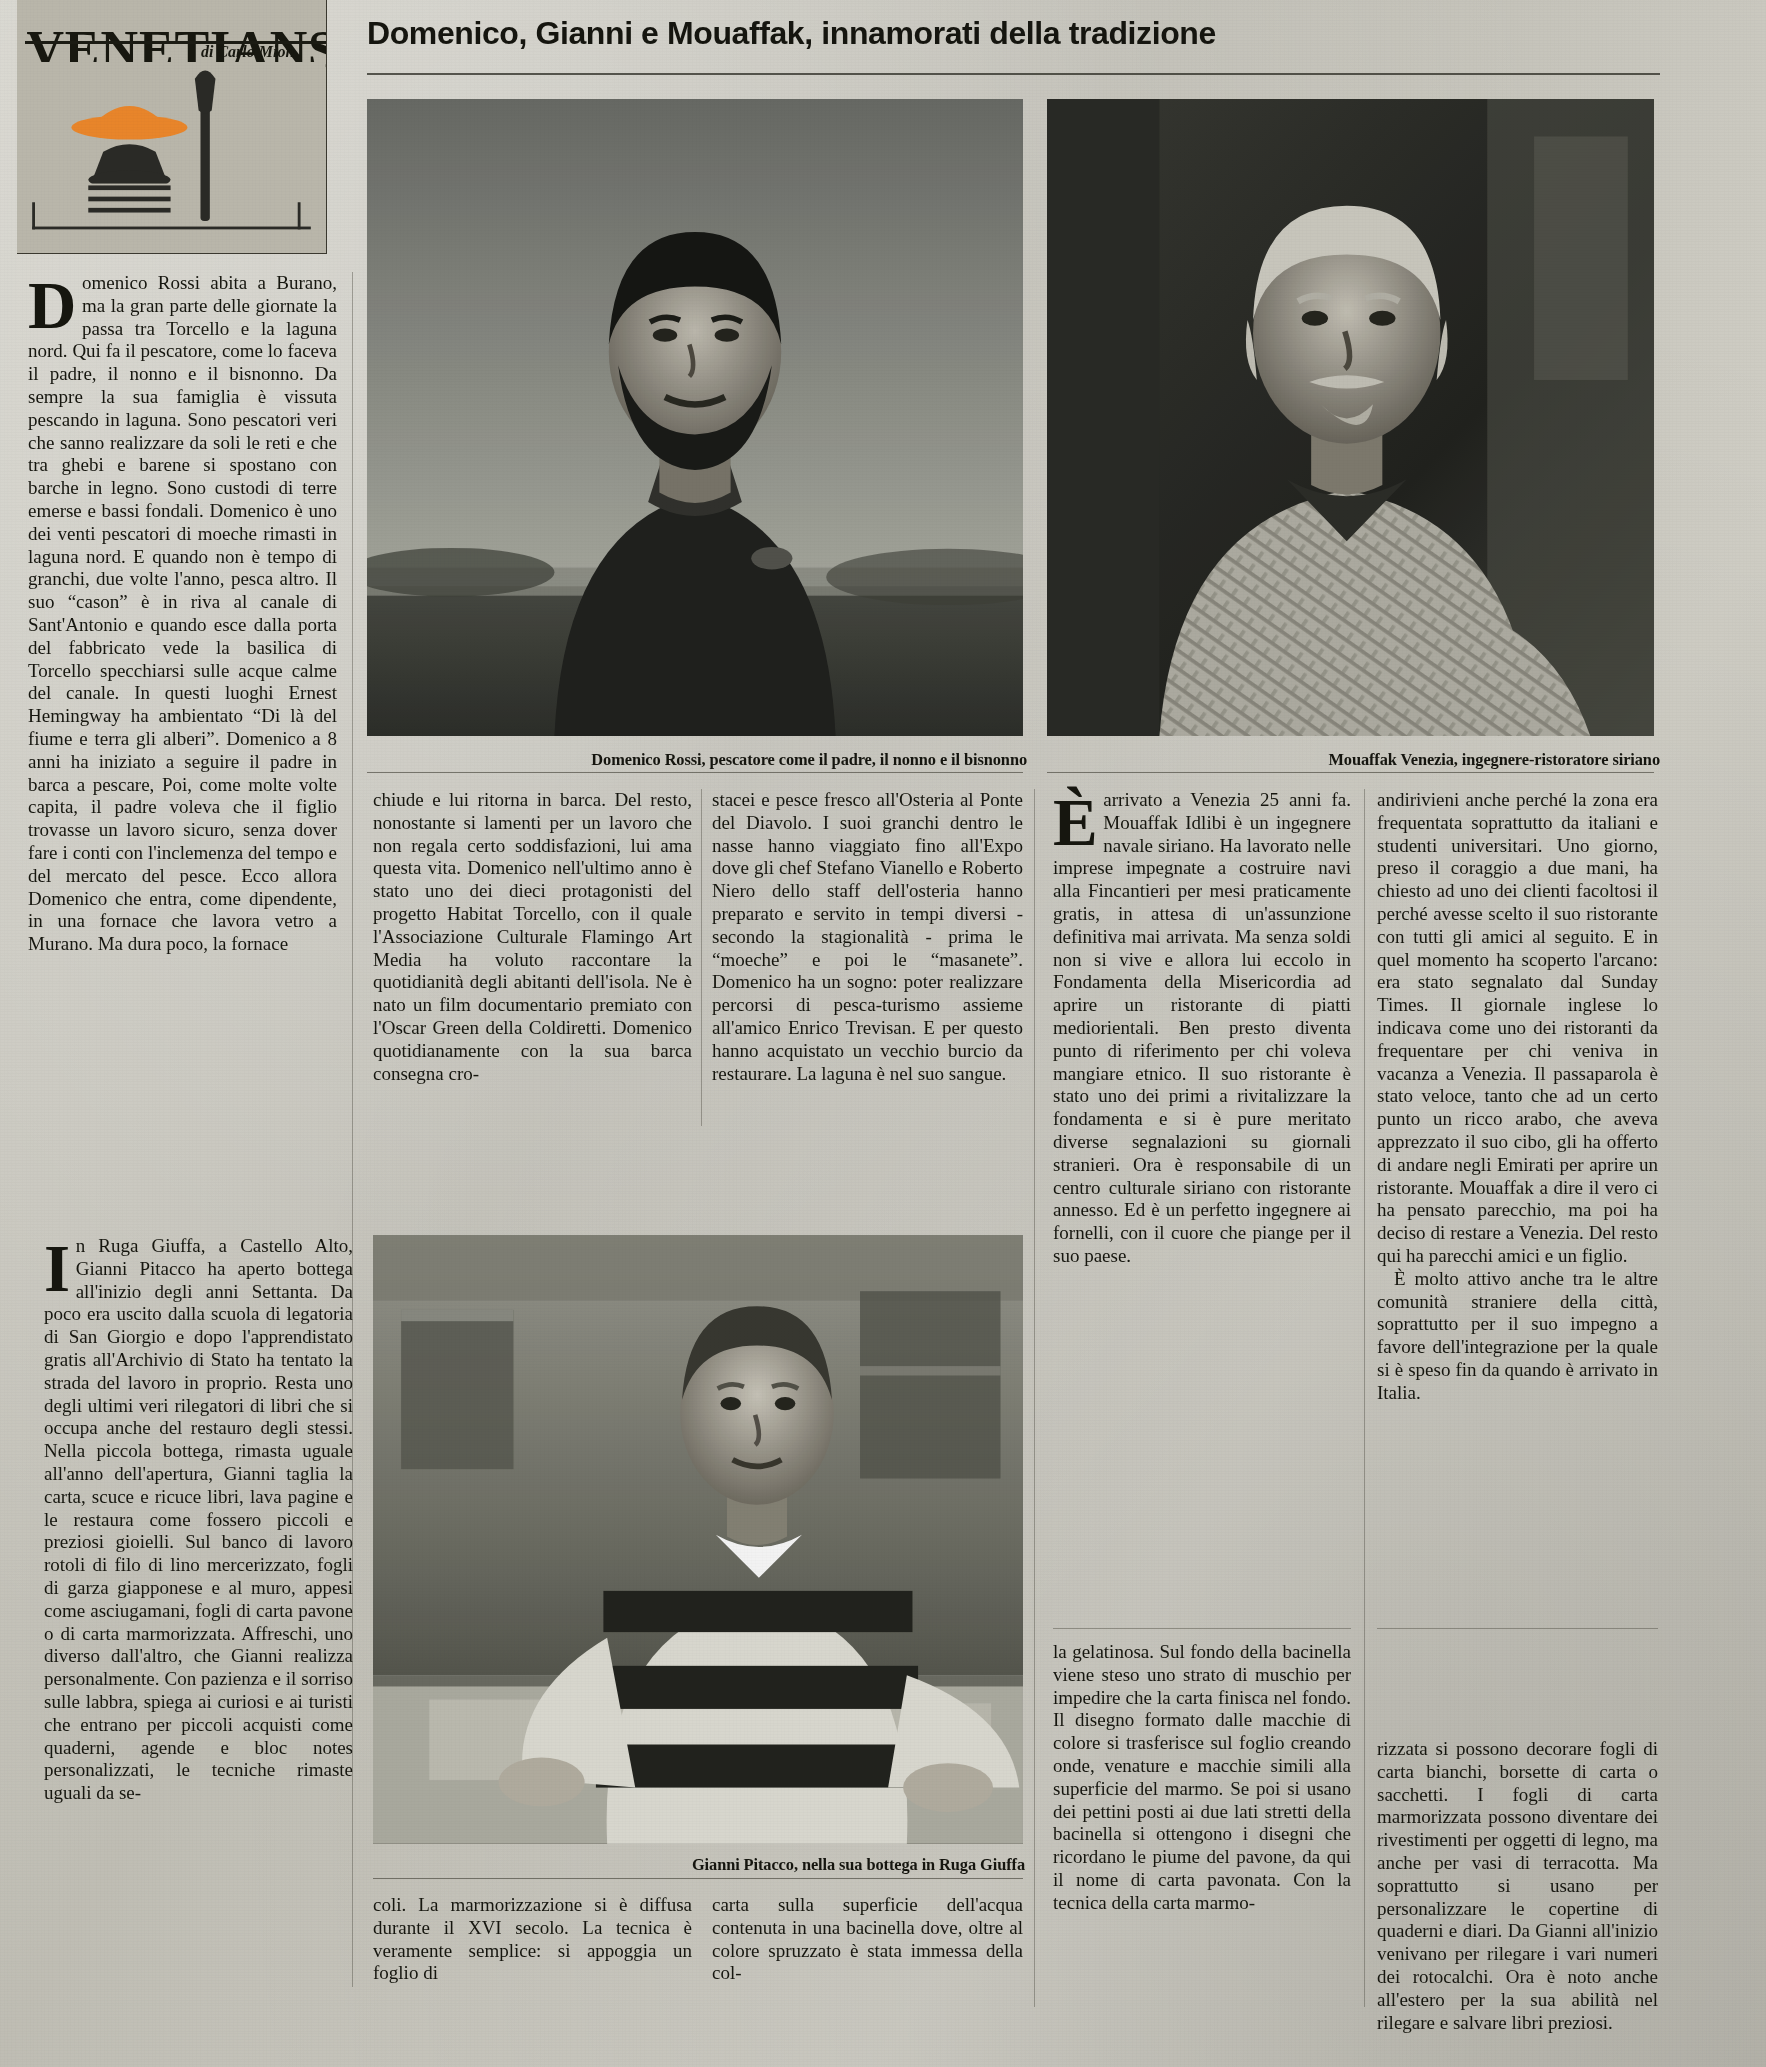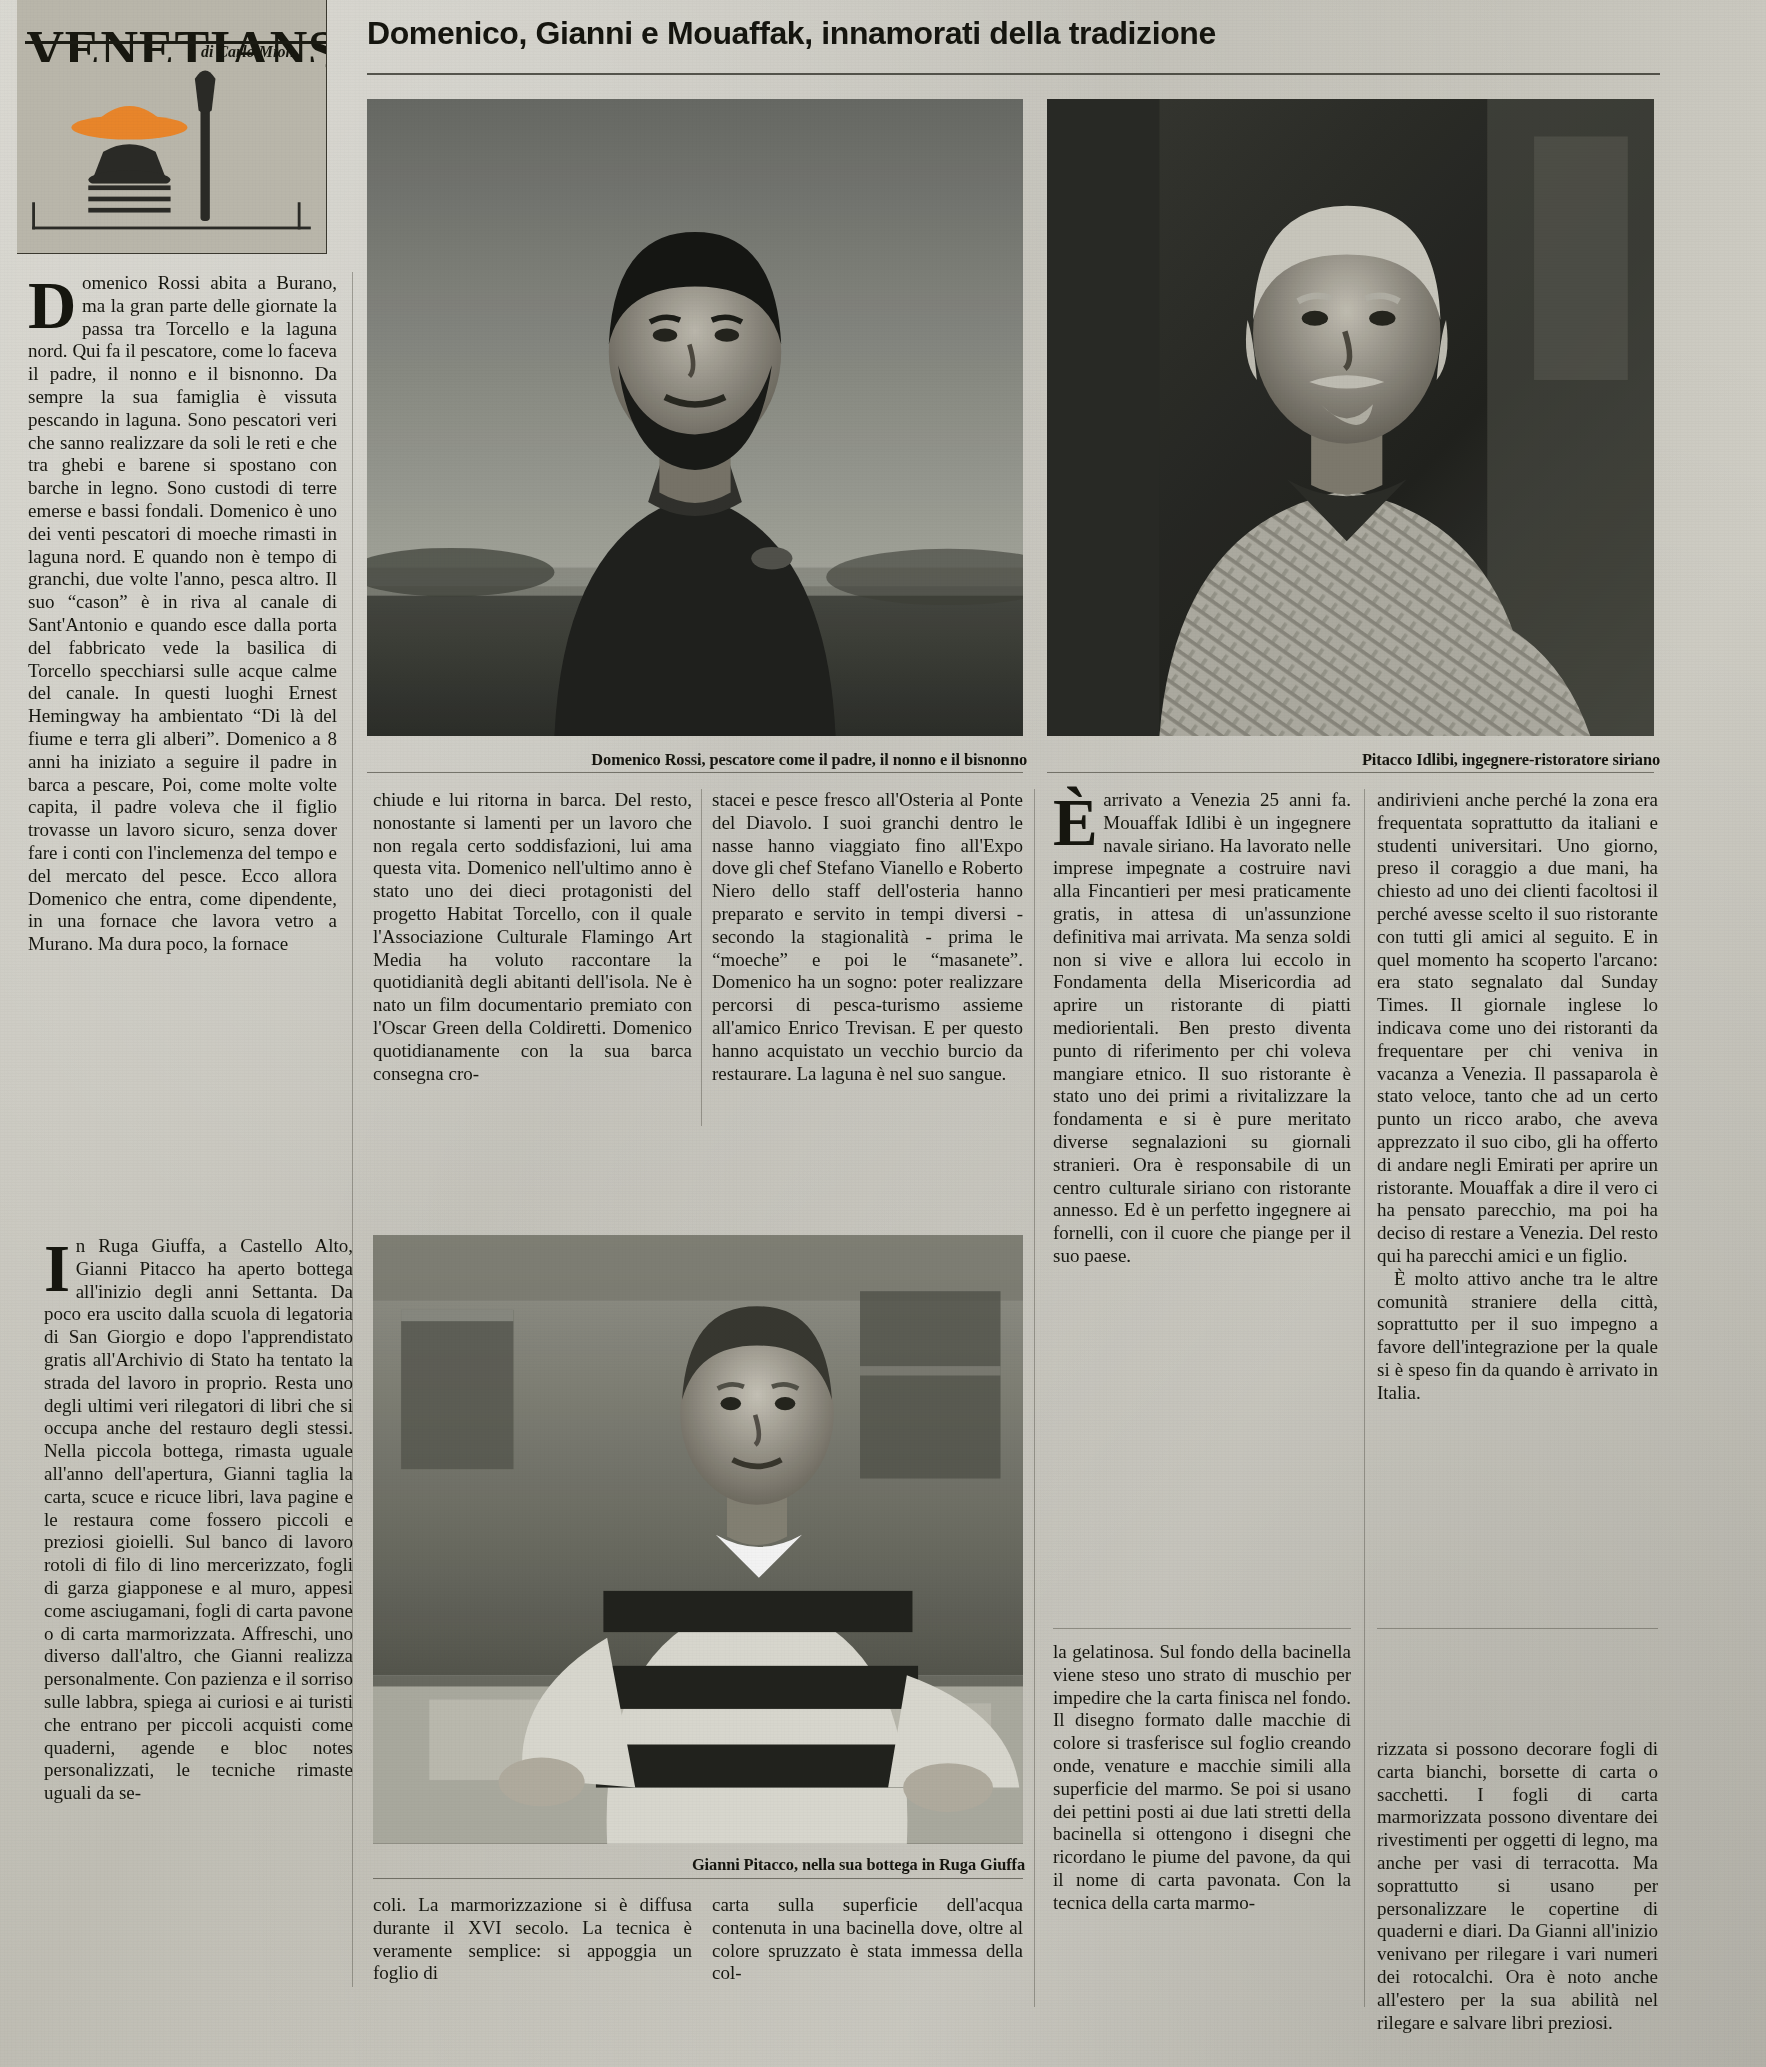--- a/index.html
+++ b/index.html
@@ -294,21 +294,21 @@
 
       <path d="M318 248 q10 32 0 40" stroke="#4f4b41" stroke-width="6" fill="none"></path>
 
       <path d="M280 302 q40 -14 80 0 q-40 14 -80 0 z" fill="#c9c7bc"></path>
       <path d="M292 326 q28 30 56 0 q-8 44 -56 0 z" fill="#b9b7ab"></path>
 
       <path d="M430 540 q110 24 150 140 l-190 0 z" fill="url(#sweaterP)"></path>
       <rect width="648" height="680" fill="#000" opacity="0.05"></rect>
     </svg>
   </div>
-  <div class="caption" style="left:1051px; top:750px; width:609px;">Pitacco Idlibi, ingegnere-ristoratore siriano</div>
+  <div class="caption" style="left:1051px; top:750px; width:609px;">Mouaffak Venezia, ingegnere-ristoratore siriano</div>
   <div class="cap-rule" style="left:1047px; top:772px; width:607px;"></div>
 
   <div class="col dropcap" style="left:28px; top:272px; width:309px;">
     <p>Domenico Rossi abita a Burano, ma la gran parte delle giornate la passa tra Torcello e la laguna nord. Qui fa il pescatore, come lo faceva il padre, il nonno e il bisnonno. Da sempre la sua famiglia è vissuta pescando in laguna. Sono pescatori veri che sanno realizzare da soli le reti e che tra ghebi e barene si spostano con barche in legno. Sono custodi di terre emerse e bassi fondali. Domenico è uno dei venti pescatori di moeche rimasti in laguna nord. E quando non è tempo di granchi, due volte l'anno, pesca altro. Il suo “cason” è in riva al canale di Sant'Antonio e quando esce dalla porta del fabbricato vede la basilica di Torcello specchiarsi sulle acque calme del canale. In questi luoghi Ernest Hemingway ha ambientato “Di là del fiume e terra gli alberi”. Domenico a 8 anni ha iniziato a seguire il padre in barca a pescare, Poi, come molte volte capita, il padre voleva che il figlio trovasse un lavoro sicuro, senza dover fare i conti con l'inclemenza del tempo e del mercato del pesce. Ecco allora Domenico che entra, come dipendente, in una fornace che lavora vetro a Murano. Ma dura poco, la fornace</p>
   </div>
 
   <div class="col" style="left:373px; top:789px; width:319px;">
     <p>chiude e lui ritorna in barca. Del resto, nonostante si lamenti per un lavoro che non regala certo soddisfazioni, lui ama questa vita. Domenico nell'ultimo anno è stato uno dei dieci protagonisti del progetto Habitat Torcello, con il quale l'Associazione Culturale Flamingo Art Media ha voluto raccontare la quotidianità degli abitanti dell'isola. Ne è nato un film documentario premiato con l'Oscar Green della Coldiretti. Domenico quotidianamente con la sua barca consegna cro-</p>
   </div>
 

